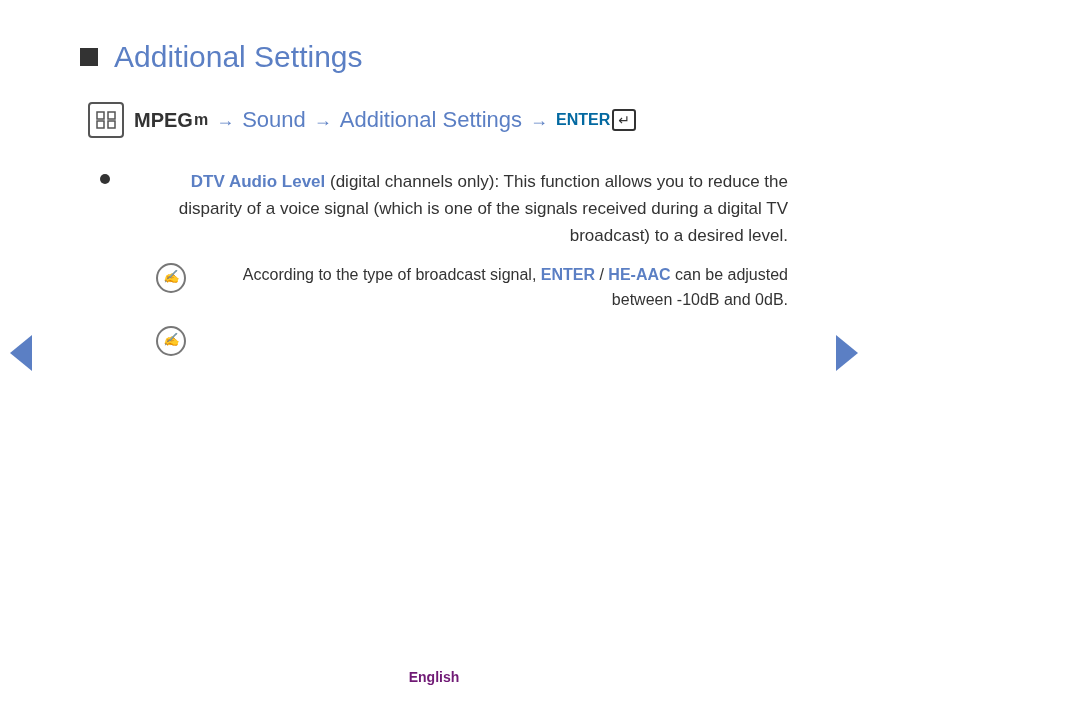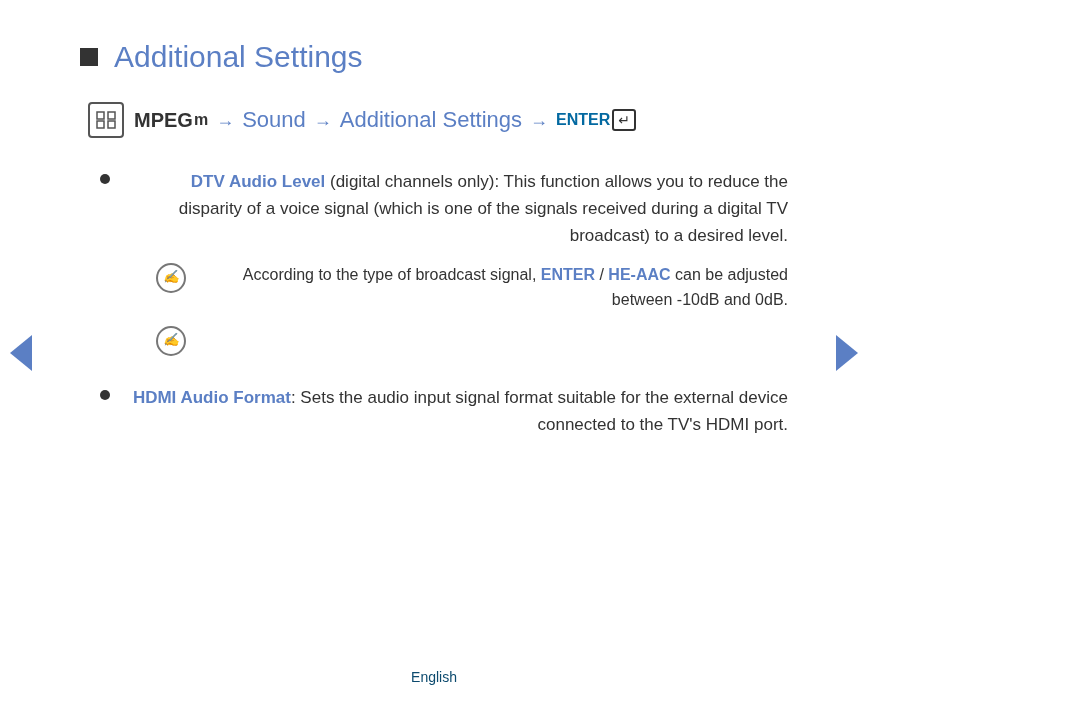--- a/index.html
+++ b/index.html
@@ -199,22 +199,22 @@
       cursor: pointer;
     }
 
     
     .footer {
       position: absolute;
       bottom: 20px;
       left: 50%;
       transform: translateX(-50%);
       font-size: 14px;
-      font-weight: 400;
-      color: #0c4a6e;
+      font-weight: 700;
+      color: #701a75;
       text-align: right;
     }
   </style>
 </head>
 <body>
 
 <div class="page-container">
 
   <div class="title-section">
     <div class="title-square"></div>
@@ -257,26 +257,20 @@
         </div>
 
         
         <div class="note-item">
           <div class="note-icon">✍</div>
         </div>
 
       </div>
     </div>
 
-    <div class="bullet-item">
-      <div class="bullet-dot"></div>
-      <div class="bullet-content">
-        <span class="highlight-blue">HDMI Audio Format</span><span>: Sets the audio input signal format suitable for the external device connected to the TV's HDMI port.</span>
-      </div>
-    </div>
 
   </div>
 
   <div class="nav-arrow-left"></div>
   <div class="nav-arrow-right"></div>
 
   <div class="footer">English</div>
 
 </div>
 

